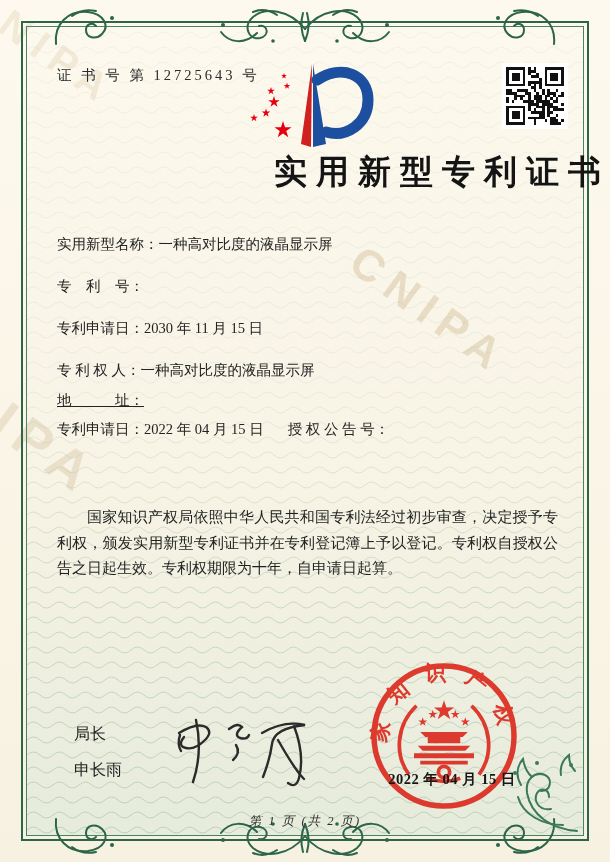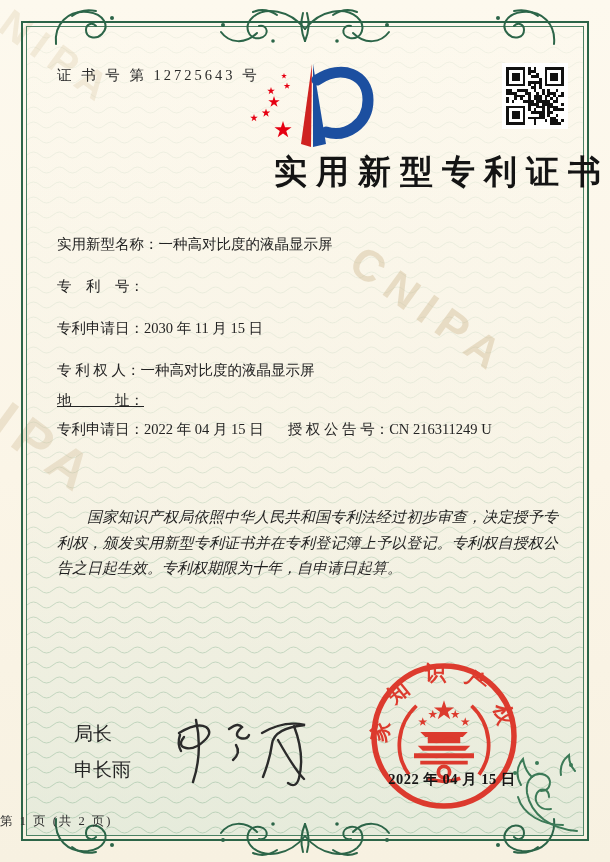--- a/index.html
+++ b/index.html
@@ -26,29 +26,29 @@
          font-weight:700;letter-spacing:9px;color:#141414;}
   .fields{position:absolute;left:57px;top:233px;width:505px;font-size:14.5px;color:#232323;}
   .row{display:flex;line-height:22px;margin-bottom:20px;}
   .row .lbl{white-space:pre;}
   .row.mb14{margin-bottom:8px;}
   .row.mb7{margin-bottom:7px;text-decoration:underline;}
   .addr-lines{line-height:22px;}
   .pair{display:flex;}
   .pair.second{margin-left:24px;}
   .paras{position:absolute;left:57px;right:52px;top:505px;font-size:15px;line-height:25.5px;
-         color:#1f1f1f;text-align:justify;font-style:italic;}
+         color:#1f1f1f;text-align:justify;}
   .paras p{margin:0;text-indent:2em;}
-  .signblock{position:absolute;left:74px;top:716px;font-size:19px;color:#222;line-height:36px;}
+  .signblock{position:absolute;left:74px;top:716px;font-size:16px;color:#222;line-height:36px;}
   .signature{position:absolute;left:150px;top:688px;z-index:6;}
   .seal{position:absolute;left:358px;top:650px;z-index:6;mix-blend-mode:multiply;opacity:.95;}
   .sealdate{position:absolute;left:384px;top:770px;width:136px;text-align:center;z-index:7;
             font-size:14.5px;font-weight:700;letter-spacing:.5px;color:#161616;}
-  .footer{position:absolute;left:0;right:0;top:813px;text-align:left;font-size:12.5px;
-          color:#2e2e2e;letter-spacing:2px;z-index:5;}
+  .footer{position:absolute;left:0;right:0;top:813px;text-align:center;font-size:12.5px;
+          color:#2e2e2e;letter-spacing:2px;z-index:5;font-style:italic;}
 </style>
 </head>
 <body>
 
 <svg width="0" height="0" style="position:absolute" aria-hidden="true">
   <defs>
     <path id="st" d="M0,-1 L0.224,-0.309 0.951,-0.309 0.363,0.118 0.588,0.809 0,0.382 -0.588,0.809 -0.363,0.118 -0.951,-0.309 -0.224,-0.309 Z"></path>
     <g id="halfScroll" fill="none" stroke="#2c6548" stroke-width="2" stroke-linecap="round">
       <path d="M90,26 C74,6 50,4 38,14 C28,23 33,37 45,35 C55,33 53,21 44,23"></path>
       <path d="M42,30 C30,42 14,40 6,29"></path>
@@ -419,21 +419,20 @@
       <div class="row mb7">
         <span class="lbl">地　　　址：</span>
       </div>
       <div class="row">
         <span class="pair">
           <span class="lbl">专利申请日：</span>
           <span class="val">2022 年 04 月 15 日</span>
         </span>
         <span class="pair second">
           <span class="lbl">授 权 公 告 号：</span>
-          <span class="val">CN 216311249 U</span>
         </span>
       </div>
     </div>
 
     <div class="paras">
       <p>国家知识产权局依照中华人民共和国专利法经过初步审查，决定授予专利权，颁发实用新型专利证书并在专利登记簿上予以登记。专利权自授权公告之日起生效。专利权期限为十年，自申请日起算。</p>
     </div>
 
     <div class="signblock">
       <div>局长</div>

